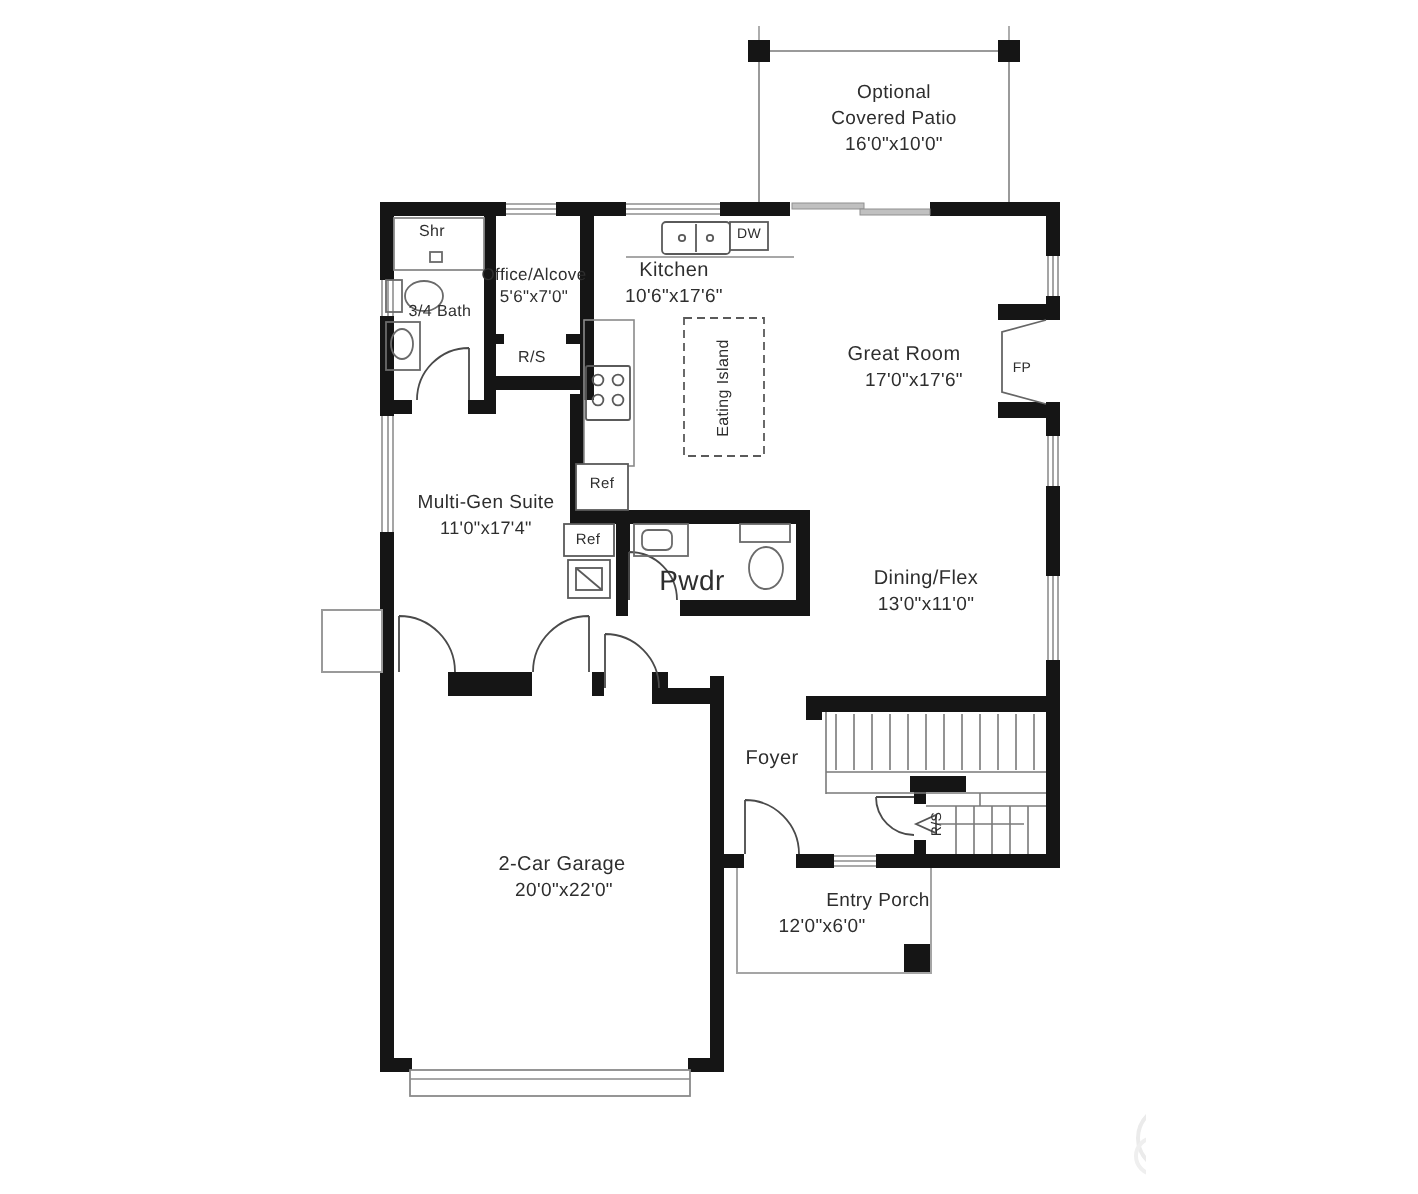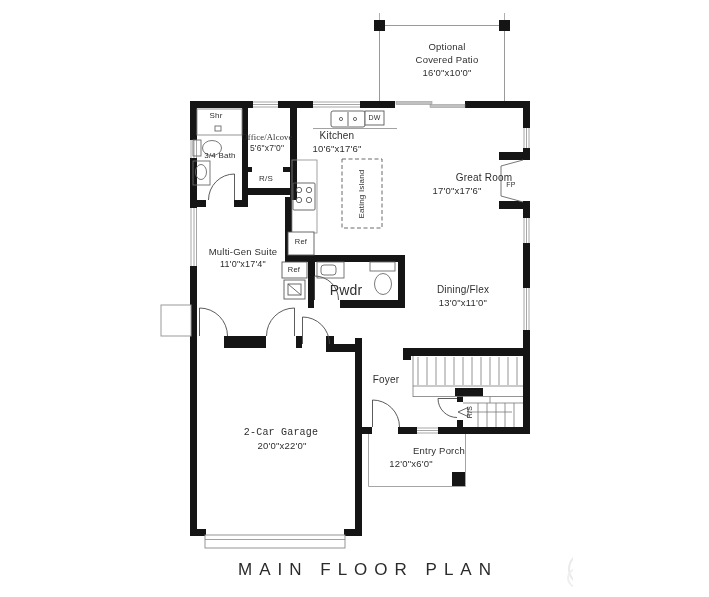--- a/index.html
+++ b/index.html
@@ -212,28 +212,28 @@
     </g>
   </svg>
 
   <div class="lbl" style="left:447px; top:42px; font-size:9.5px;">Optional</div>
   <div class="lbl" style="left:447px; top:55px; font-size:9.5px;text-align:center;">Covered Patio</div>
   <div class="lbl" style="left:447px; top:68px; font-size:9.5px;">16'0"x10'0"</div>
 
   <div class="lbl" style="left:337px; top:131px; font-size:10px;">Kitchen</div>
   <div class="lbl" style="left:337px; top:144px; font-size:9.5px;">10'6"x17'6"</div>
 
-  <div class="lbl" style="left:267px; top:133px; font-size:8.5px;font-family:Liberation Serif, serif;">Office/Alcove</div>
+  <div class="lbl" style="left:267px; top:133px; font-size:8.5px;">Office/Alcove</div>
   <div class="lbl" style="left:267px; top:144px; font-size:8.5px;">5'6"x7'0"</div>
 
   <div class="lbl" style="left:216px; top:112px; font-size:8px;text-align:right;">Shr</div>
   <div class="lbl" style="left:220px; top:152px; font-size:8px;text-align:center;">3/4 Bath</div>
   <div class="lbl" style="left:266px; top:175px; font-size:8px;">R/S</div>
 
-  <div class="lbl" style="left:484px; top:173px; font-size:10px;">Great Room</div>
+  <div class="lbl" style="left:452px; top:173px; font-size:10px;">Great Room</div>
   <div class="lbl" style="left:457px; top:186px; font-size:9.5px;">17'0"x17'6"</div>
 
   <div class="lbl" style="left:511px; top:181px; font-size:7px;">FP</div>
 
   <div class="lbl rot" style="left:362px; top:194px; font-size:8px;">Eating Island</div>
 
   <div class="lbl" style="left:243px; top:247px; font-size:9.5px;">Multi-Gen Suite</div>
   <div class="lbl" style="left:243px; top:260px; font-size:9px;">11'0"x17'4"</div>
 
   <div class="lbl" style="left:301px; top:238px; font-size:7.5px;">Ref</div>
@@ -241,23 +241,22 @@
 
   <div class="lbl" style="left:346px; top:283px; font-size:14px;">Pwdr</div>
 
   <div class="lbl" style="left:463px; top:285px; font-size:10px;">Dining/Flex</div>
   <div class="lbl" style="left:463px; top:298px; font-size:9.5px;">13'0"x11'0"</div>
 
   <div class="lbl" style="left:386px; top:375px; font-size:10px;">Foyer</div>
 
   <div class="lbl rot" style="left:469px; top:412px; font-size:7px;">R/S</div>
 
-  <div class="lbl" style="left:281px; top:428px; font-size:10px;font-family:Liberation Mono, monospace;">2-Car Garage</div>
+  <div class="lbl" style="left:281px; top:428px; font-size:10px;">2-Car Garage</div>
   <div class="lbl" style="left:282px; top:441px; font-size:9.5px;">20'0"x22'0"</div>
 
   <div class="lbl" style="left:411px; top:446px; font-size:9.5px;margin-left:28px;">Entry Porch</div>
   <div class="lbl" style="left:411px; top:459px; font-size:9.5px;">12'0"x6'0"</div>
 
   <div class="lbl" style="left:374.5px; top:114px; font-size:7px;">DW</div>
 
-  <div class="title" style="left:368px; top:560px;">MAIN FLOOR PLAN</div>
 
 </div>
 
 </body></html>

